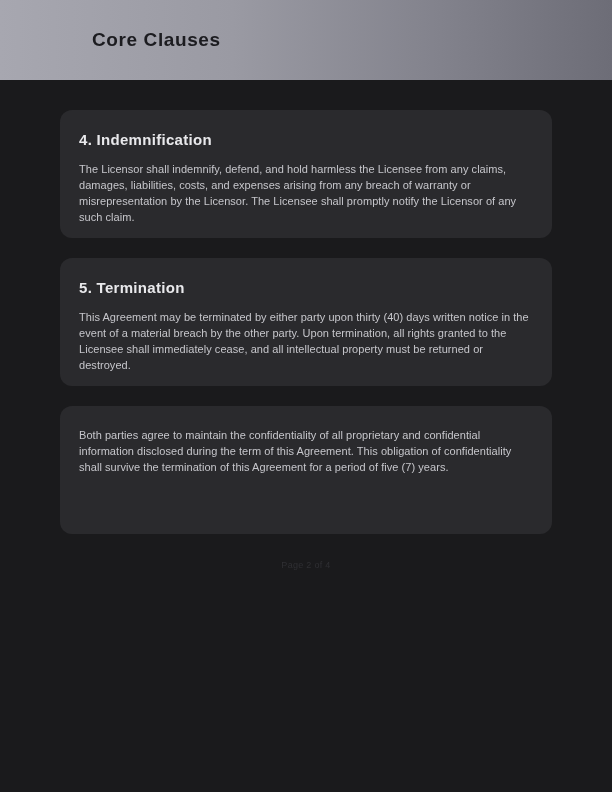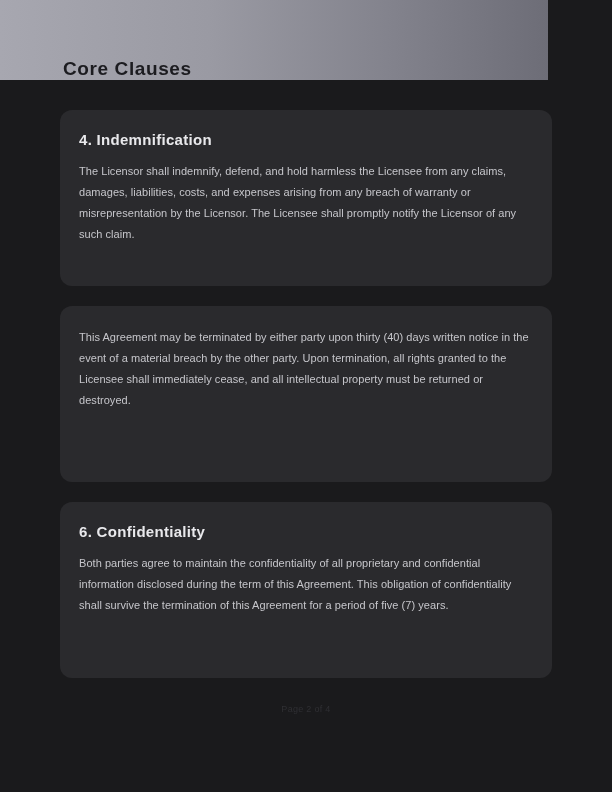--- a/index.html
+++ b/index.html
@@ -11,59 +11,59 @@
 
   body {
     background: #1a1a1c;
     font-family: "Liberation Sans", sans-serif;
     overflow: hidden;
     position: relative;
   }
 
   
   #page-header {
-    width: 548px;
+    width: 612px;
     height: 80px;
     background: linear-gradient(90deg, #a7a7b0 0%, #9a9aa3 38%, #82828c 72%, #6d6d77 100%);
     display: flex;
-    align-items: flex-end;
-    padding: 0 63px;
+    align-items: center;
+    padding: 0 92px;
   }
 
   #page-header .title {
     font-size: 19px;
     font-weight: bold;
     color: #1c1c20;
     letter-spacing: 0.6px;
   }
 
   
   #content {
     padding: 30px 60px 0 60px;
   }
 
   .clause-card {
     background: #2a2a2d;
     border-radius: 12px;
-    height: 176px;
+    height: 128px;
     margin-bottom: 20px;
     padding: 21px 19px 0 19px;
   }
 
   .clause-card .clause-heading {
     font-size: 15px;
     font-weight: bold;
     color: #e9e9ec;
     letter-spacing: 0.3px;
     margin-bottom: 13px;
   }
 
   .clause-card .clause-body {
     font-size: 11px;
-    line-height: 21px;
+    line-height: 16px;
     color: #c6c6cb;
     letter-spacing: 0.05px;
     max-width: 452px;
   }
 
   
   #page-footer {
     text-align: center;
     margin-top: 16px;
   }
@@ -82,25 +82,25 @@
 </div>
 
 <div id="content">
 
   <div class="clause-card">
     <div class="clause-heading">4. Indemnification</div>
     <div class="clause-body">The Licensor shall indemnify, defend, and hold harmless the Licensee from any claims, damages, liabilities, costs, and expenses arising from any breach of warranty or misrepresentation by the Licensor. The Licensee shall promptly notify the Licensor of any such claim.</div>
   </div>
 
   <div class="clause-card">
+    <div class="clause-heading">5. Termination</div>
     <div class="clause-body">This Agreement may be terminated by either party upon thirty (40) days written notice in the event of a material breach by the other party. Upon termination, all rights granted to the Licensee shall immediately cease, and all intellectual property must be returned or destroyed.</div>
   </div>
 
   <div class="clause-card">
-    <div class="clause-heading">6. Confidentiality</div>
     <div class="clause-body">Both parties agree to maintain the confidentiality of all proprietary and confidential information disclosed during the term of this Agreement. This obligation of confidentiality shall survive the termination of this Agreement for a period of five (7) years.</div>
   </div>
 
   <div id="page-footer">
     <span class="page-indicator">Page 2 of 4</span>
   </div>
 
 </div>
 
 </body></html>

